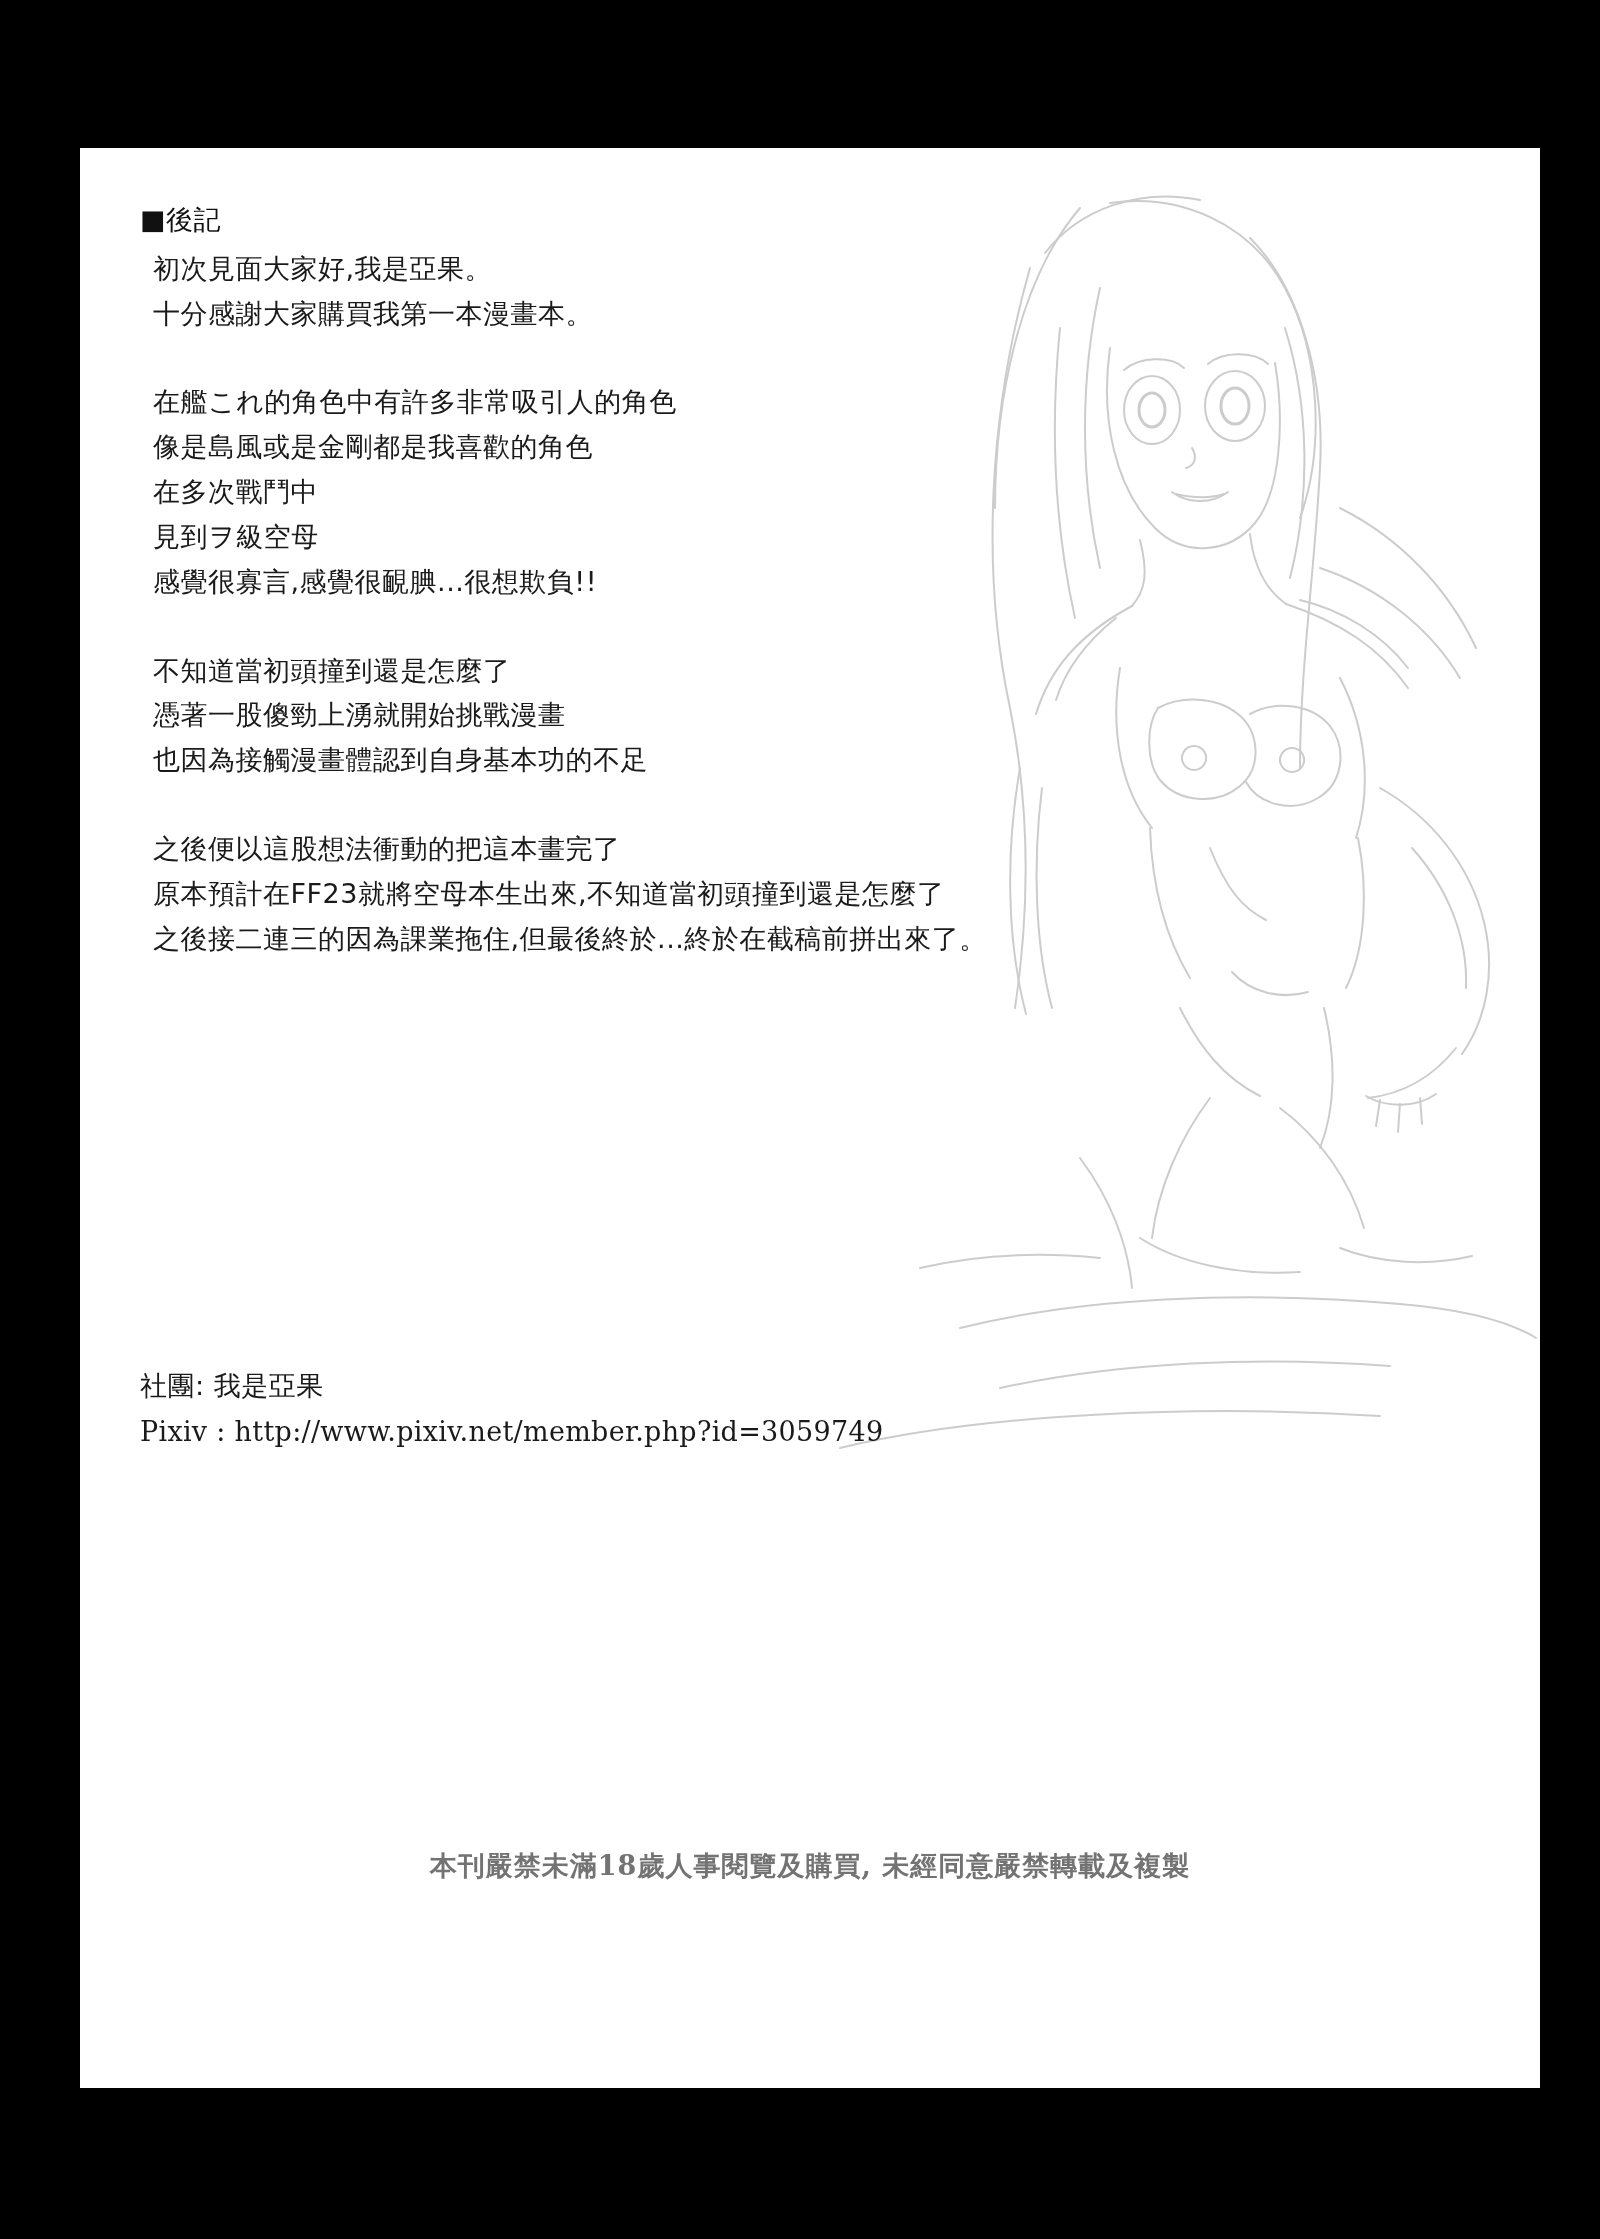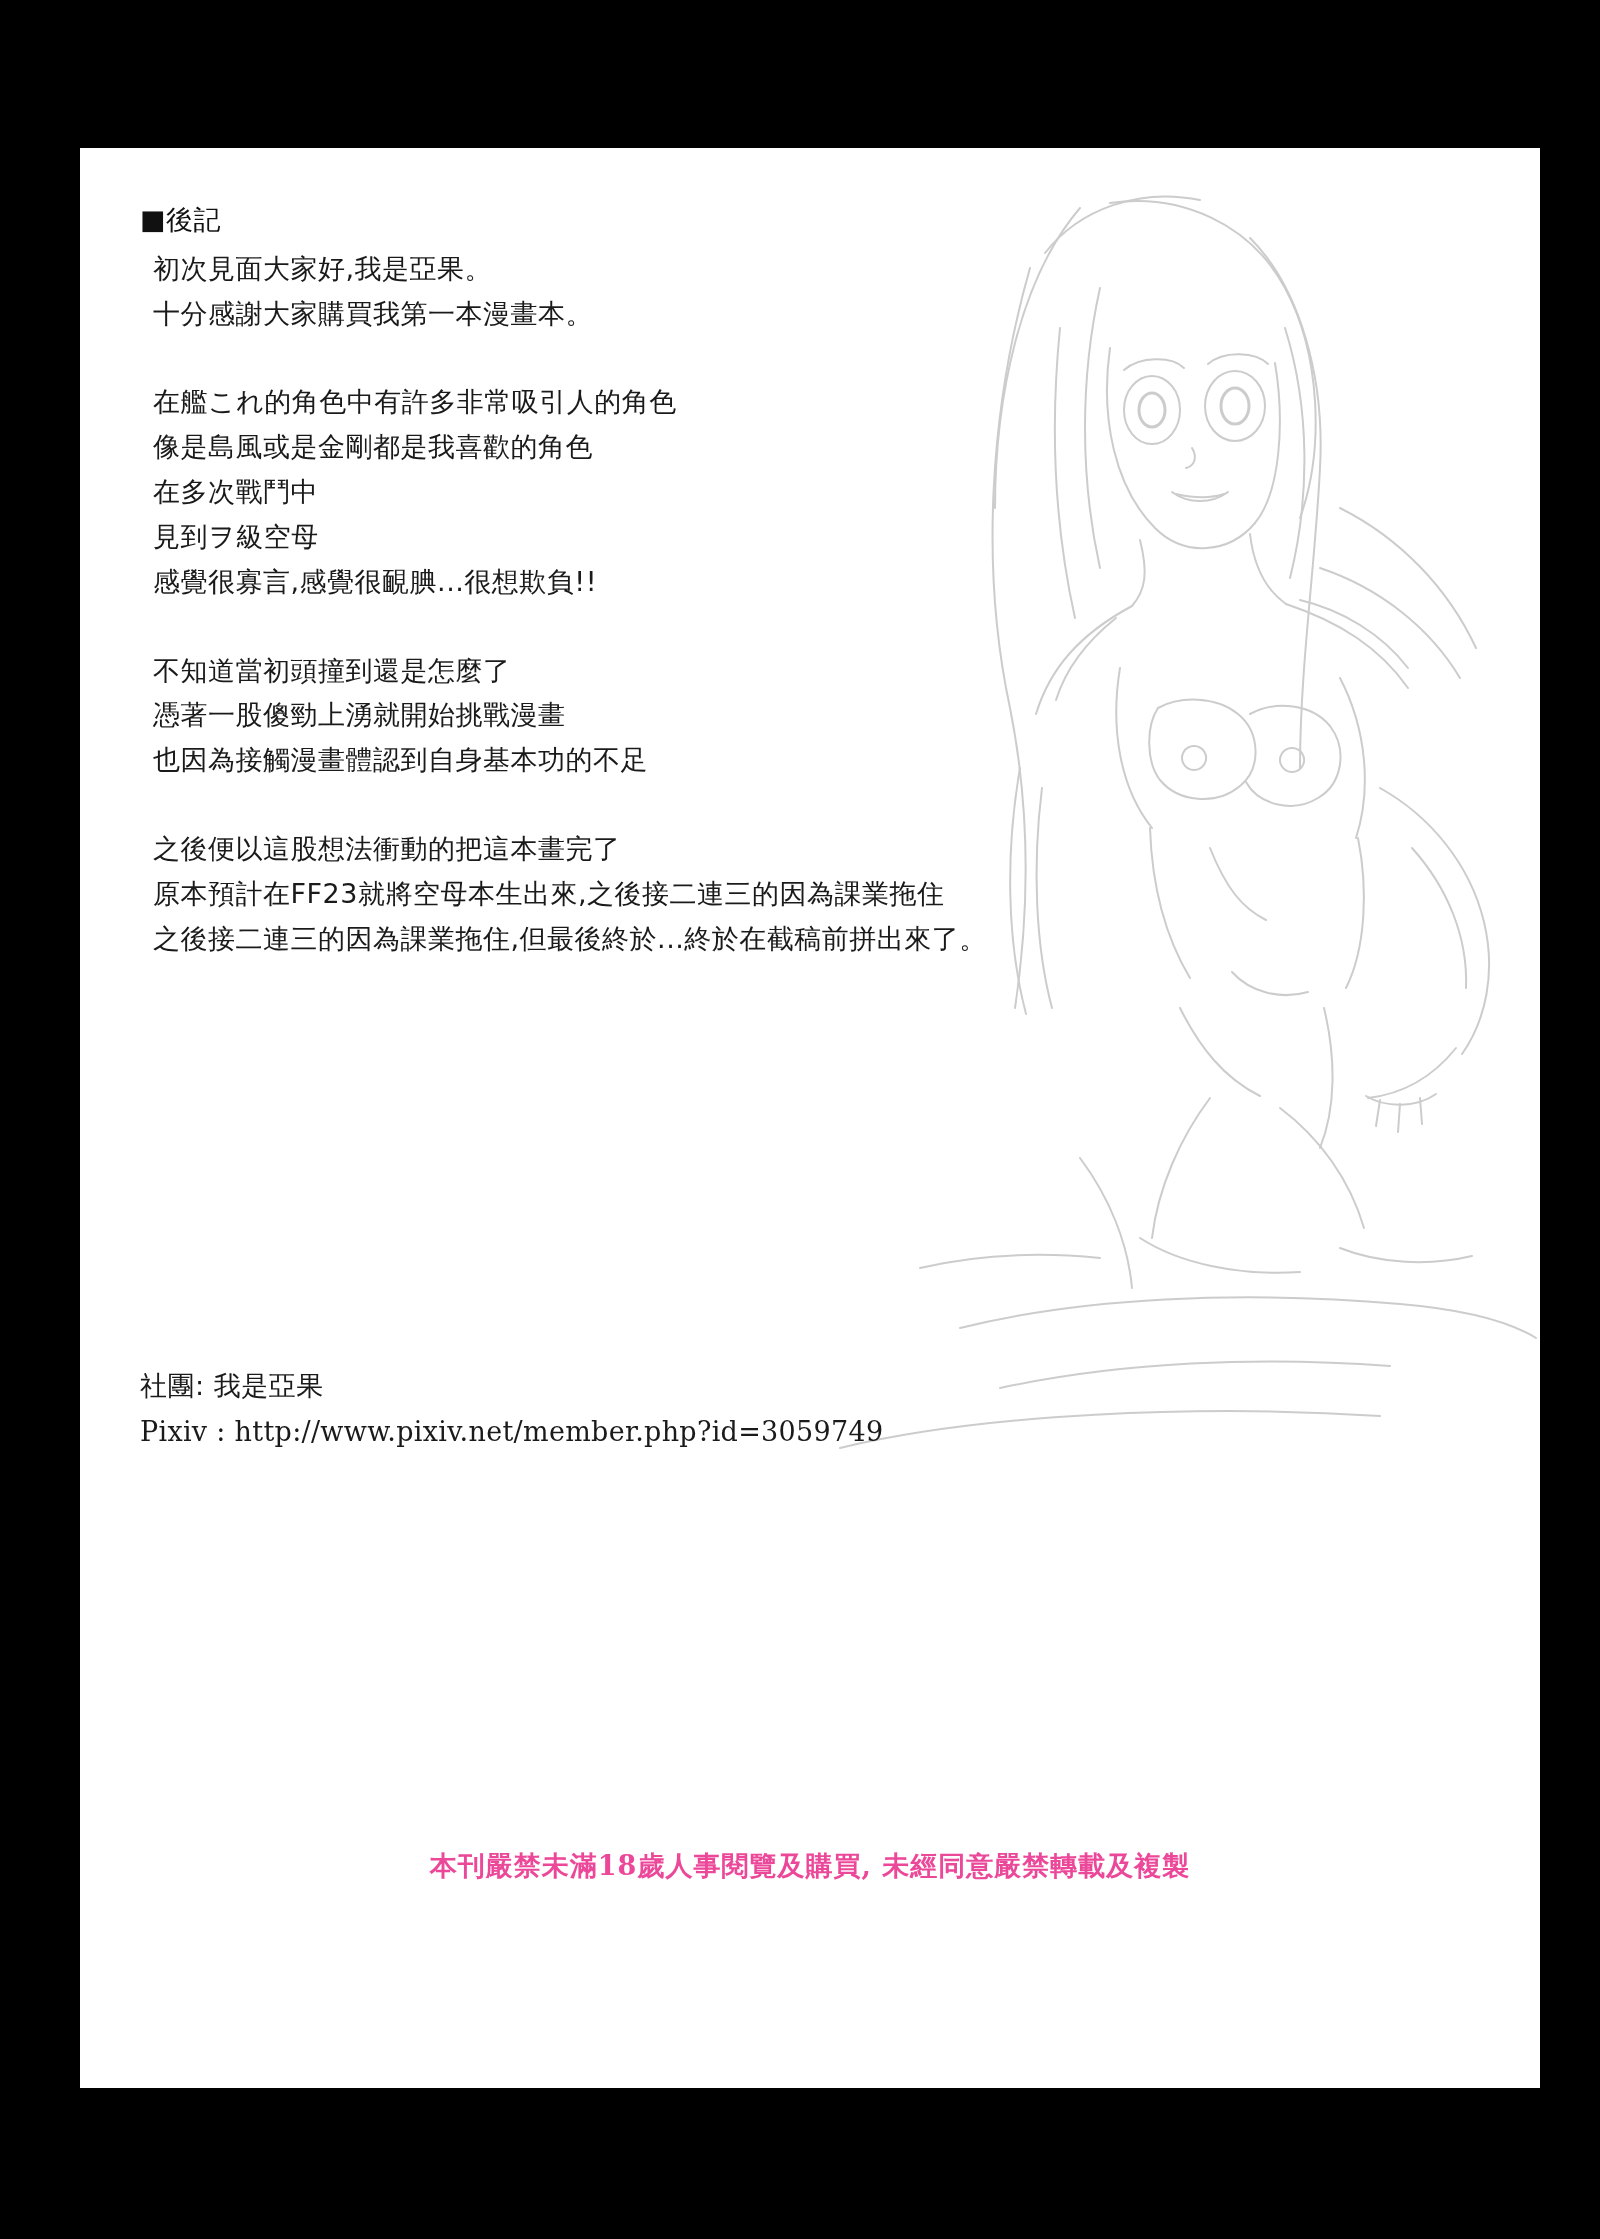--- a/index.html
+++ b/index.html
@@ -78,21 +78,21 @@
   }
   .notice {
     position: absolute;
     left: 0;
     right: 0;
     top: 1700px;
     text-align: center;
     font-family: "DejaVu Serif", "Liberation Serif", serif;
     font-weight: bold;
     font-size: 27px;
-    color: #ec4899;
+    color: #737373;
     letter-spacing: 1px;
   }
 </style>
 </head>
 <body>
 
 <div class="page">
 
   <div class="artwork">
     <svg viewBox="0 0 760 1340" xmlns="http://www.w3.org/2000/svg">
@@ -176,21 +176,21 @@
 十分感謝大家購買我第一本漫畫本。</div>
     <div class="afterword-body para">在艦これ的角色中有許多非常吸引人的角色
 像是島風或是金剛都是我喜歡的角色
 在多次戰鬥中
 見到ヲ級空母
 感覺很寡言,感覺很靦腆...很想欺負!!</div>
     <div class="afterword-body para">不知道當初頭撞到還是怎麼了
 憑著一股傻勁上湧就開始挑戰漫畫
 也因為接觸漫畫體認到自身基本功的不足</div>
     <div class="afterword-body para">之後便以這股想法衝動的把這本畫完了
-原本預計在FF23就將空母本生出來,之後接二連三的因為課業拖住
+原本預計在FF23就將空母本生出來,不知道當初頭撞到還是怎麼了
 之後接二連三的因為課業拖住,但最後終於...終於在截稿前拼出來了。</div>
   </div>
 
   <div class="credits">
     <div class="line">社團: 我是亞果</div>
     <div class="line pixiv">Pixiv : http://www.pixiv.net/member.php?id=3059749</div>
   </div>
 
   <div class="notice">本刊嚴禁未滿18歲人事閱覽及購買, 未經同意嚴禁轉載及複製</div>
 

